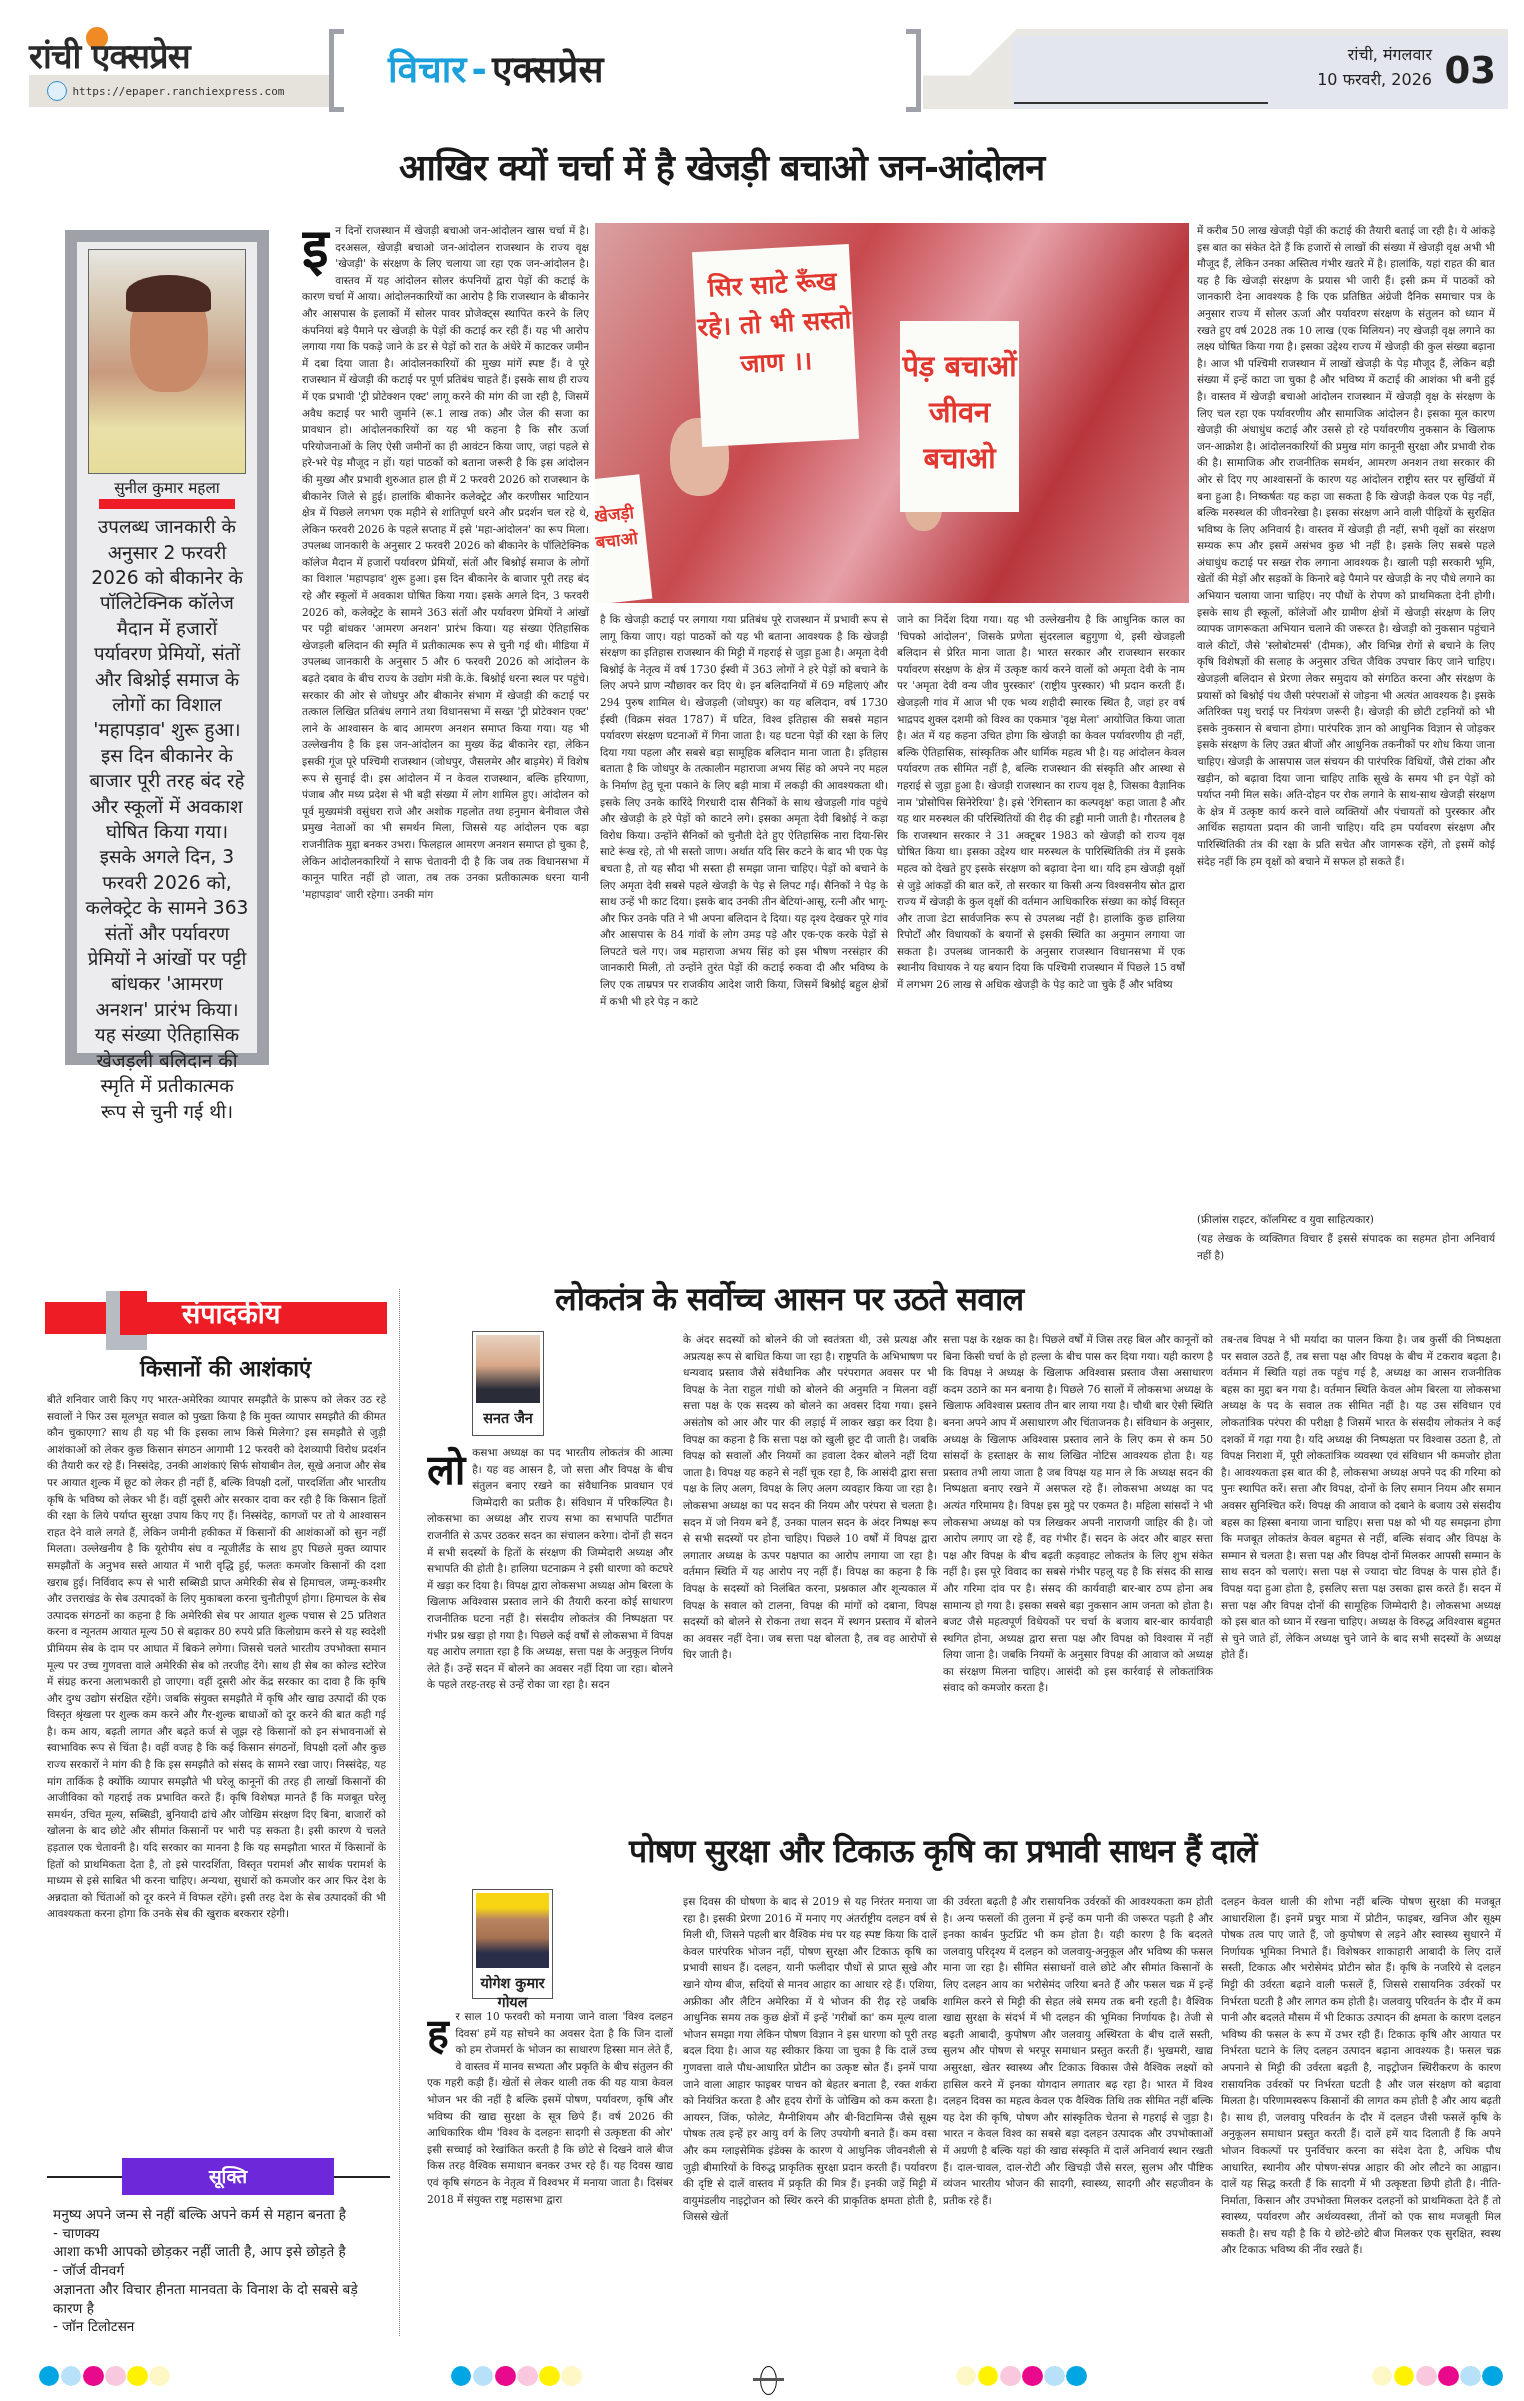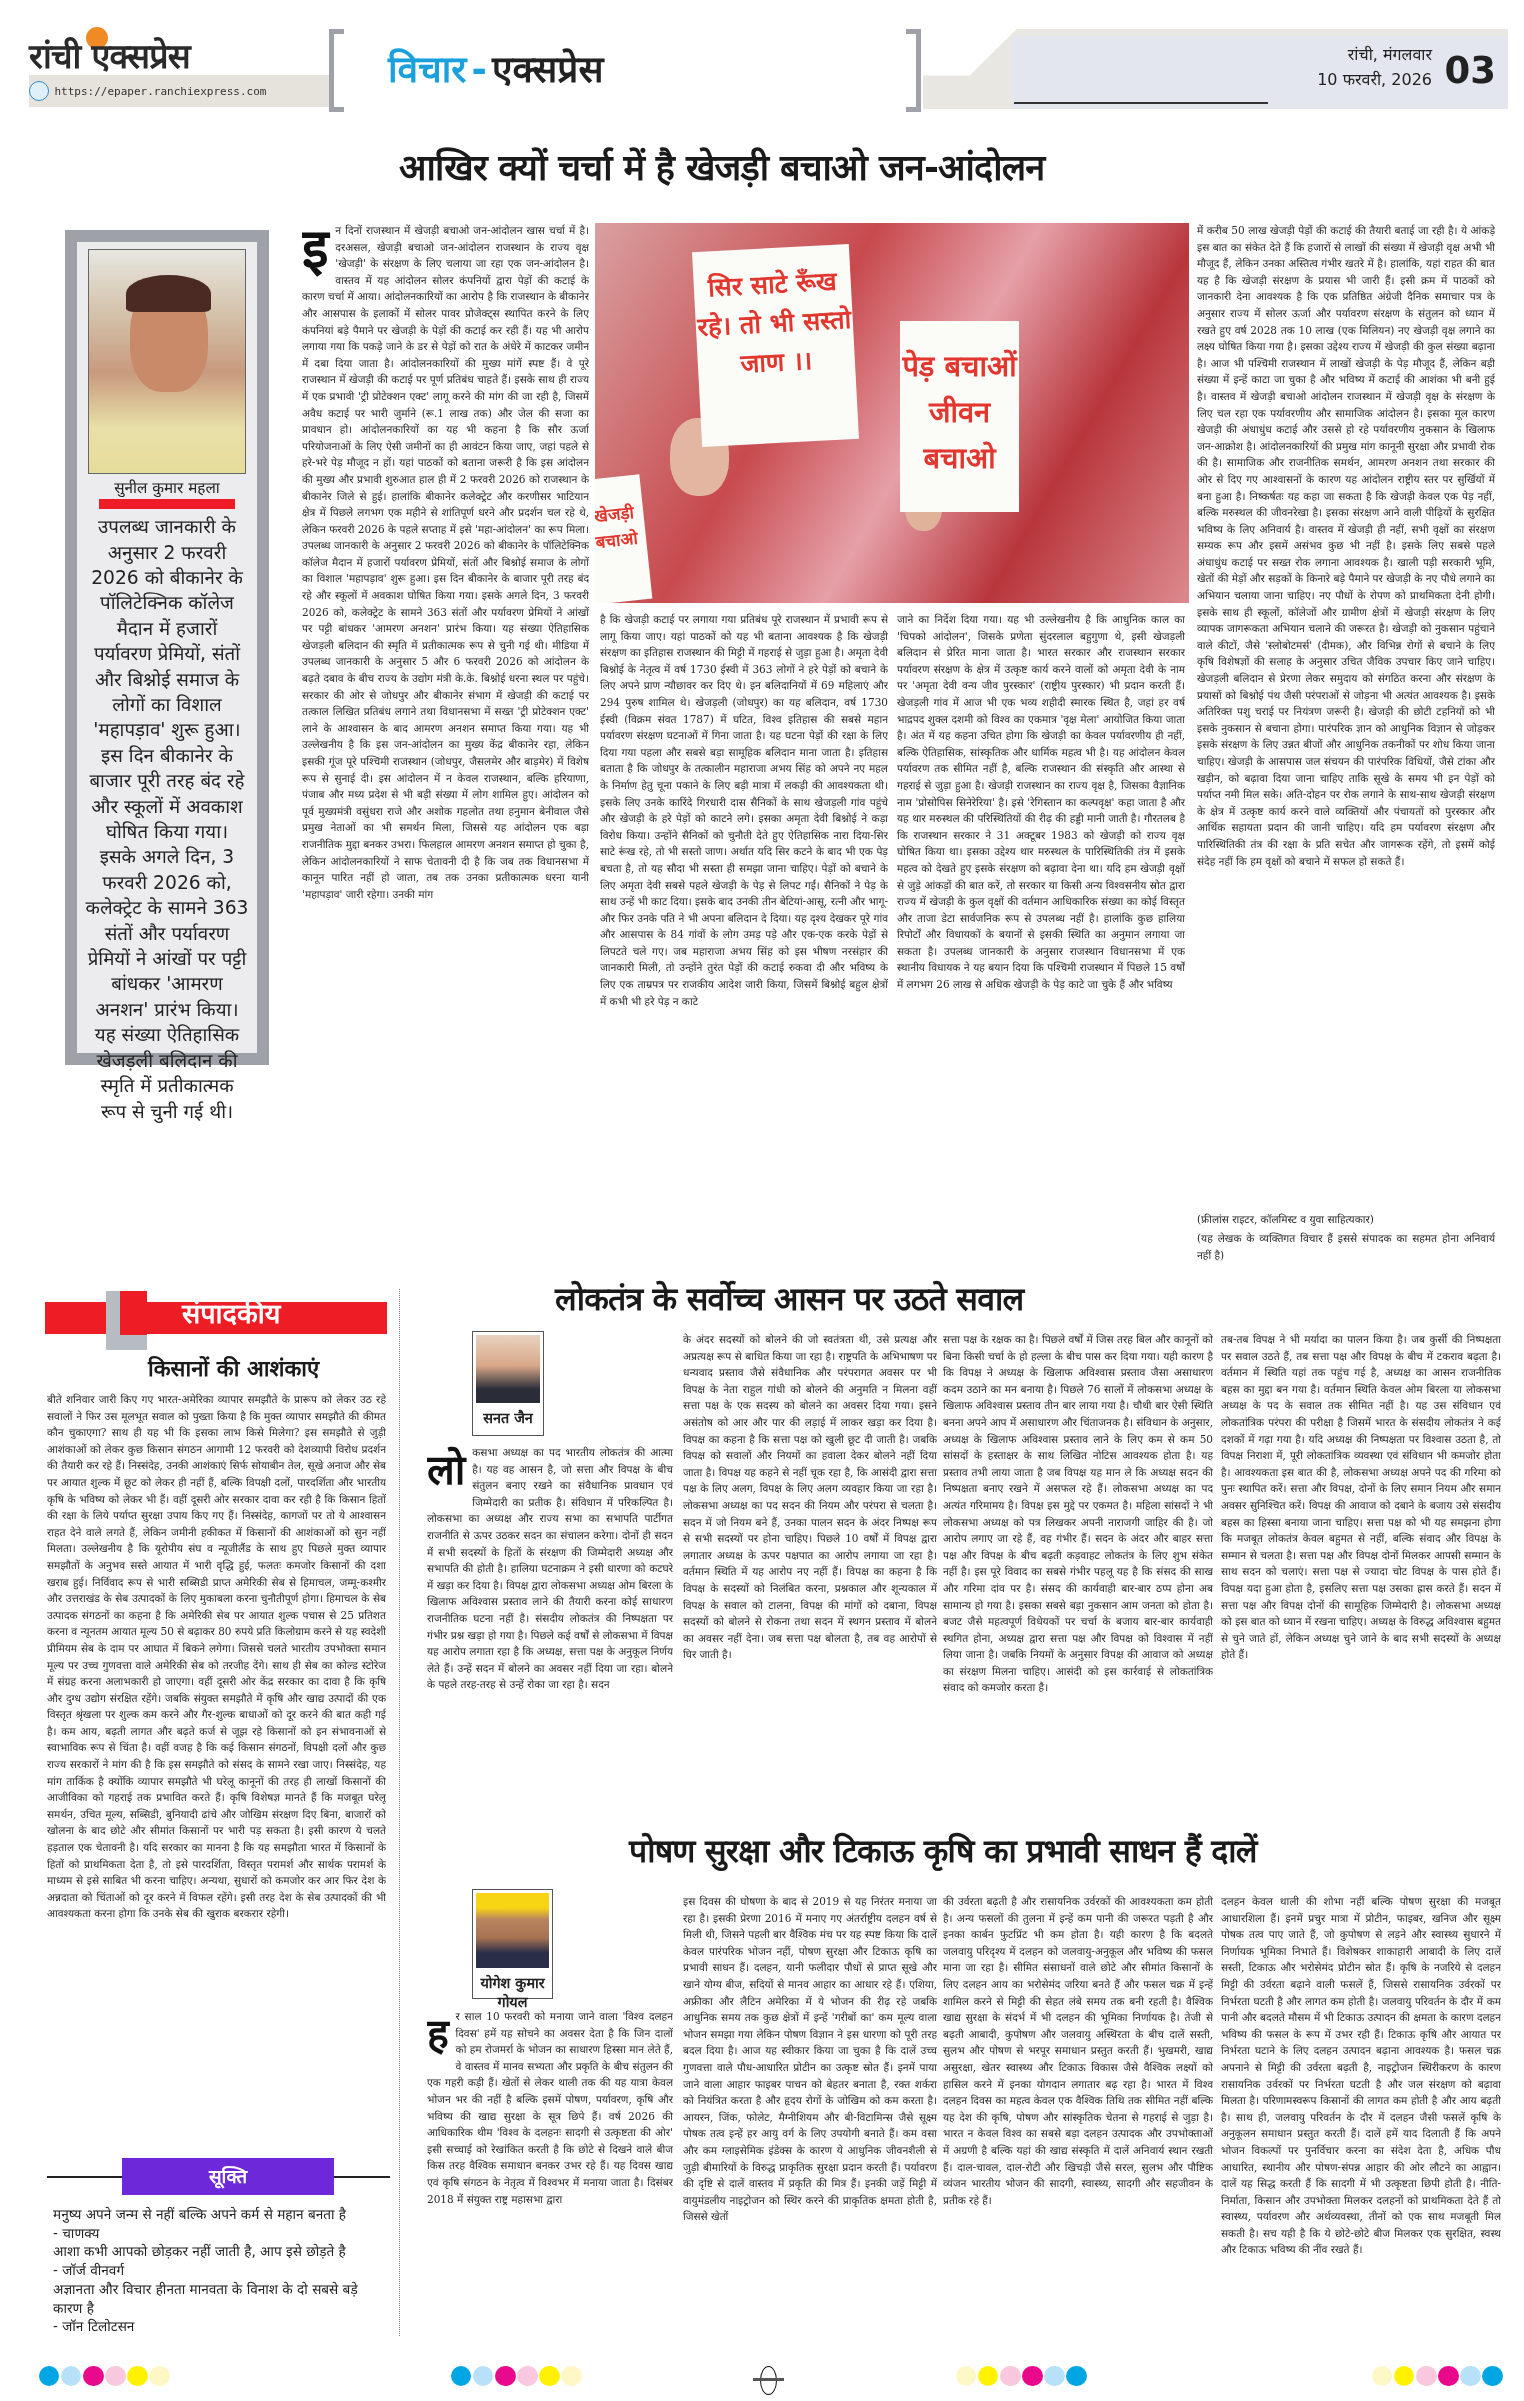--- a/index.html
+++ b/index.html
@@ -5,21 +5,21 @@
   * { box-sizing: border-box; margin: 0; padding: 0; }
   body {
     width: 1525px; height: 2401px; background: #ffffff; position: relative; overflow: hidden;
     font-family: "DejaVu Serif", serif; color: #222;
   }
   .abs { position: absolute; }
 
   
   .logo { left: 29px; top: 32px; font-family: "DejaVu Sans", sans-serif; font-weight: bold; font-size: 34px; color: #2a2a2a; letter-spacing: -0.8px; }
   .logo-sun { left: 86px; top: 27px; width: 22px; height: 22px; border-radius: 50%; background: #f08a24; }
-  .url-bar { left: 29px; top: 75px; width: 301px; height: 32px; background: #e6e3dc; display: flex; align-items: center; padding-left: 0; }
+  .url-bar { left: 29px; top: 75px; width: 301px; height: 32px; background: #e6e3dc; display: flex; align-items: center; padding-left: 18px; }
   .url-icon { width: 20.4px; height: 20.4px; border-radius: 50%; border: 1.7px solid #2a8bd0; margin-right: 5.1px; background: #dff0fb; }
   .url-text { font-family: "DejaVu Sans Mono", monospace; font-size: 11px; color: #333; }
   .bracket { width: 15.3px; height: 83px; border: 5.1px solid #9ea2a8; }
   .bracket.left { left: 329px; top: 29px; border-right: none; }
   .bracket.right { left: 906px; top: 29px; border-left: none; }
   .section-title { left: 388px; top: 42px; font-family: "DejaVu Sans", sans-serif; font-weight: bold; font-size: 37px; }
   .section-title .a { color: #1aa0dc; }
   .section-title .dash { color: #1aa0dc; margin: 0 5.1px; }
   .section-title .b { color: #222; }
   .date-box { left: 923px; top: 29px; width: 585px; height: 80px; background: #e9e7e1; clip-path: polygon(16% 0, 100% 0, 100% 100%, 0 100%, 0 58%, 8% 58%); }
@@ -52,21 +52,21 @@
   .sign2 { left: 305px; top: 98px; width: 119px; height: 191px; font-size: 29px; line-height: 46px; padding-top: 22px; }
   .sign3 { left: -8.5px; top: 254px; width: 59px; height: 125px; font-size: 17px; line-height: 25.4px; padding-top: 25.4px; transform: rotate(-6deg); }
   .face1 { left: 75px; top: 195px; width: 59px; height: 78px; border-radius: 45%; background: #e3b6a2; }
   .face2 { left: 310px; top: 259px; width: 37px; height: 49px; border-radius: 45%; background: #e0b29a; }
 
   
   .editorial-banner { left: 45px; top: 1302px; width: 342px; height: 32px; background: #ee1c25; }
   .editorial-stub { left: 106px; top: 1291px; width: 41px; height: 59px; background: #b7bcc3; }
   .editorial-stub2 { left: 120px; top: 1291px; width: 27px; height: 44px; background: #ee1c25; }
   .editorial-title { left: 182px; top: 1294px; font-family: "DejaVu Sans", sans-serif; font-weight: bold; font-size: 27px; color: #fff; }
-  .ed-sub { left: 148px; top: 1352px; font-family: "DejaVu Sans", sans-serif; font-weight: bold; font-size: 22px; color: #1a1a1a; }
+  .ed-sub { left: 140px; top: 1352px; font-family: "DejaVu Sans", sans-serif; font-weight: bold; font-size: 22px; color: #1a1a1a; }
   .dotted-v { border-left: 1.7px dotted #777; }
 
   .quote-banner { left: 122px; top: 2158px; width: 212px; height: 37px; background: #6d28d9; color: #fff; font-family: "DejaVu Sans", sans-serif; font-weight: bold; font-size: 18.7px; text-align: center; line-height: 37px; }
   .quote-line { top: 2176px; height: 1.7px; background: #222; }
   .quotes { left: 53px; top: 2205px; width: 305px; font-family: "DejaVu Sans", sans-serif; font-size: 13.6px; line-height: 18.7px; color: #222; }
 
   .h2 { left: 555px; top: 1276px; font-size: 32px; }
   .h3 { left: 629px; top: 1828px; font-size: 32px; }
 
   .byline-box { border: 0.8px solid #555; background: #fff; padding: 3.4px; text-align: center; }

